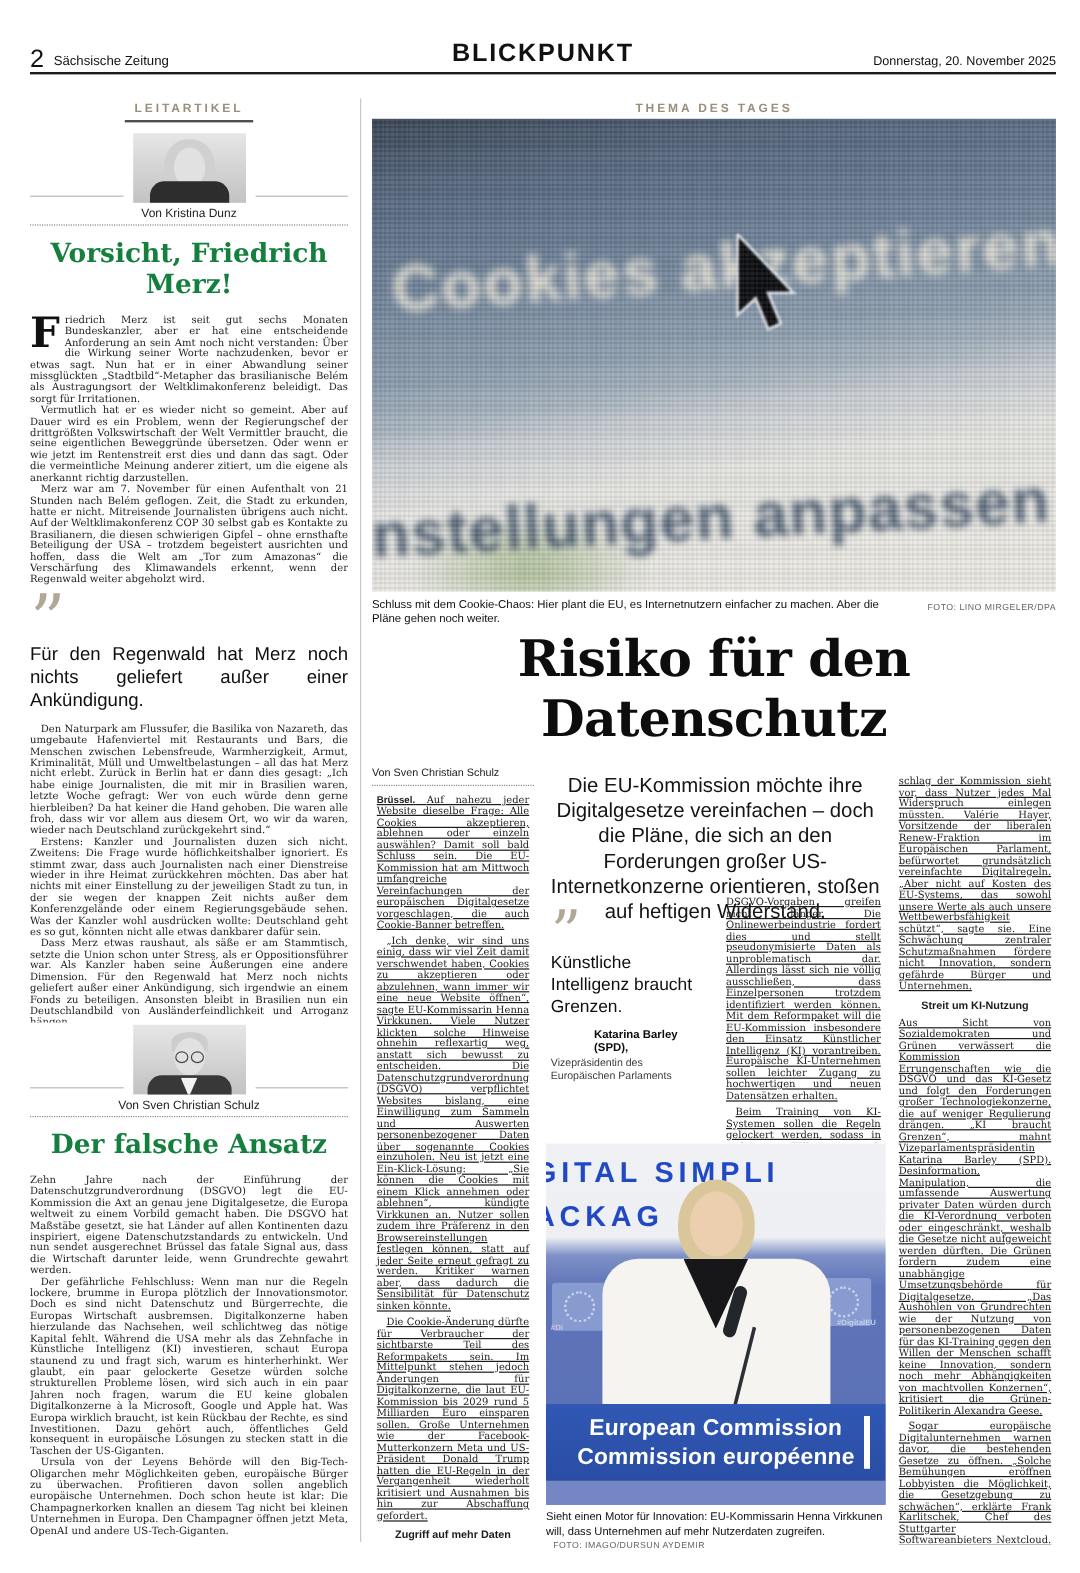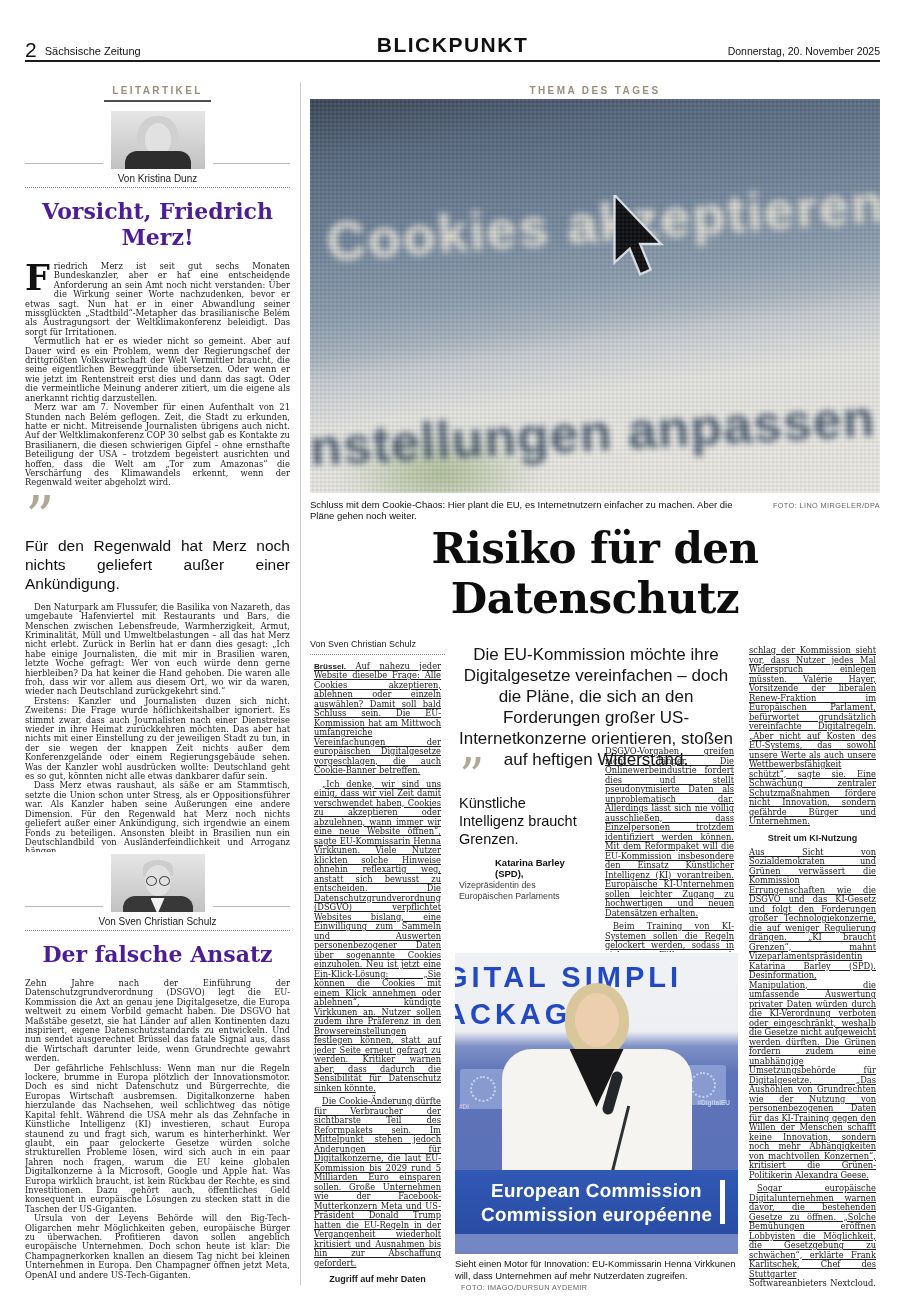--- a/index.html
+++ b/index.html
@@ -39,21 +39,21 @@
   .p2-body{width:70px;height:22px;background:#383838;}
   .p2-shirt{position:absolute;left:50%;transform:translateX(-50%);bottom:-2px;width:14px;height:16px;
             background:#f2f2f2;clip-path:polygon(0 0,100% 0,50% 100%);}
   .p2-glasses{position:absolute;top:22px;left:50%;transform:translateX(-50%);width:24px;height:8px;}
   .p2-glasses::before,.p2-glasses::after{content:"";position:absolute;top:0;width:9px;height:8px;
             border:1px solid #4a4a4a;border-radius:50%;}
   .p2-glasses::before{left:0;}.p2-glasses::after{right:0;}
   .byline{text-align:center;font-size:10px;color:#222;padding:4px 0 3px;}
   .dotted{border-bottom:1.5px dotted #8a8a8a;margin:0 0 10px;}
   .lheadline{font-family:"DejaVu Serif",serif;font-weight:600;font-size:22px;line-height:26px;
-             text-align:center;margin:6px 0 12px;color:#4c1d95;}
+             text-align:center;margin:6px 0 12px;color:#15803d;}
   .bodytext{font-family:"DejaVu Serif",serif;font-size:8.4px;line-height:9.4px;
             text-align:justify;color:#1c1c1c;}
   .bodytext p{margin:0;}
   .bodytext p.ind{text-indent:9px;}
   .dropcap{float:left;font-family:"DejaVu Serif",serif;font-weight:700;font-size:35px;
            line-height:29px;padding:1px 4px 0 0;color:#111;}
   .pullquote{margin:12px 0 10px;}
   .qmark{font-family:"DejaVu Serif",serif;font-size:58px;line-height:34px;color:#b2a795;height:36px;}
   .pq-text{font-size:15.5px;line-height:19px;color:#0f0f0f;font-family:"Liberation Sans",sans-serif;}
   
@@ -95,21 +95,21 @@
   .lead{position:absolute;left:452px;top:644px;width:288px;text-align:center;
         font-size:17px;line-height:21px;color:#151515;}
   .quote2{position:absolute;left:459px;top:762px;width:132px;}
   .quote2 .qmark{font-size:50px;line-height:30px;height:32px;}
   .pq2-text{font-size:14.5px;line-height:18px;color:#0f0f0f;}
   .pq2-name{font-size:9.5px;font-weight:700;margin-top:9px;color:#0d0d0d;padding-left:36px;}
   .pq2-role{font-size:8.8px;line-height:10.5px;color:#3c3c3c;margin-top:1px;}
   
   .photo-eu{position:absolute;left:455px;top:953px;width:283px;height:301px;overflow:hidden;
      background:linear-gradient(180deg,#f0f1f4 0%,#edeff3 26%,#7e90c6 31%,#5e73b8 40%,#5a70b6 100%);}
-  .eu-top-text{position:absolute;top:6px;left:-10px;color:#2149c4;font-weight:800;font-size:29px;
+  .eu-top-text{position:absolute;top:6px;left:-10px;color:#2149c4;font-weight:800;font-size:24px;
      line-height:37px;letter-spacing:4px;white-space:nowrap;filter:blur(.4px);}
   .eu-flag{position:absolute;width:46px;height:40px;background:#8fa3d6;border-radius:3px;opacity:.85;}
   .eu-flag::before{content:"";position:absolute;left:50%;top:50%;transform:translate(-50%,-50%);
      width:22px;height:22px;border:2px dotted #dde4f6;border-radius:50%;}
   .eu-flag.fl{left:5px;top:116px;}
   .eu-flag.fr{right:12px;top:112px;}
   .w-hair{position:absolute;top:30px;left:50%;transform:translateX(-50%);width:64px;height:74px;
      background:#d9c79b;border-radius:50% 50% 45% 45%;}
   .w-face{position:absolute;top:40px;left:50%;transform:translateX(-50%);width:44px;height:54px;
      background:#eccfae;border-radius:50%;}

